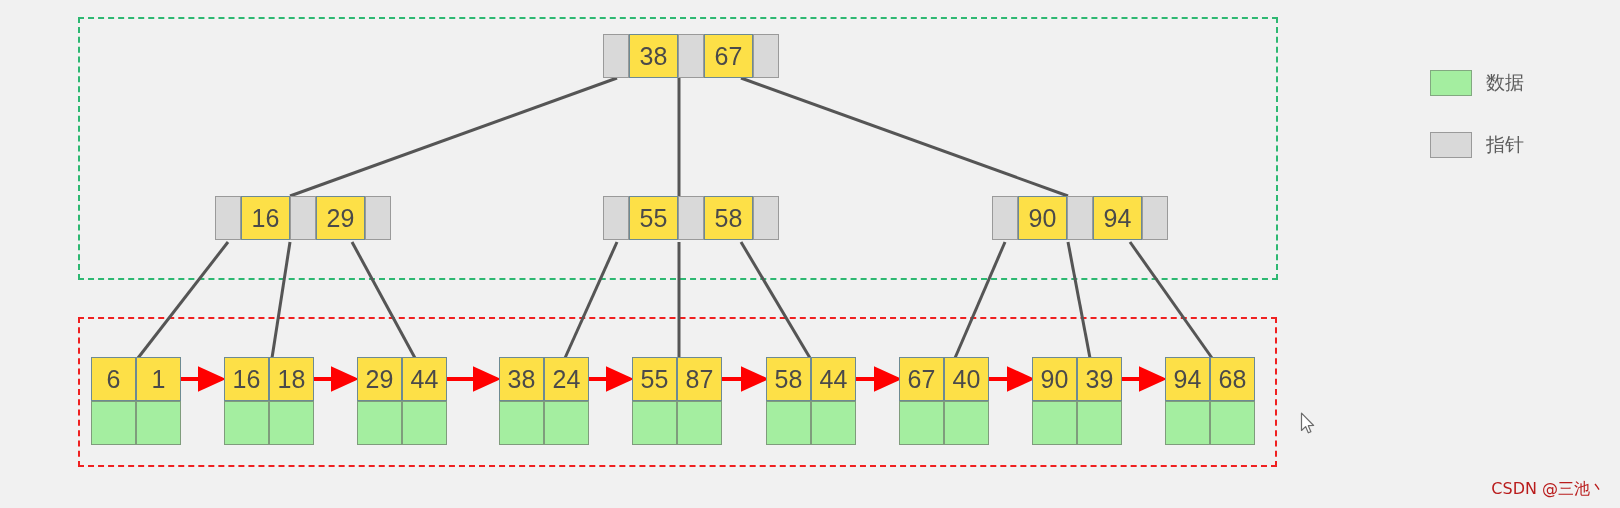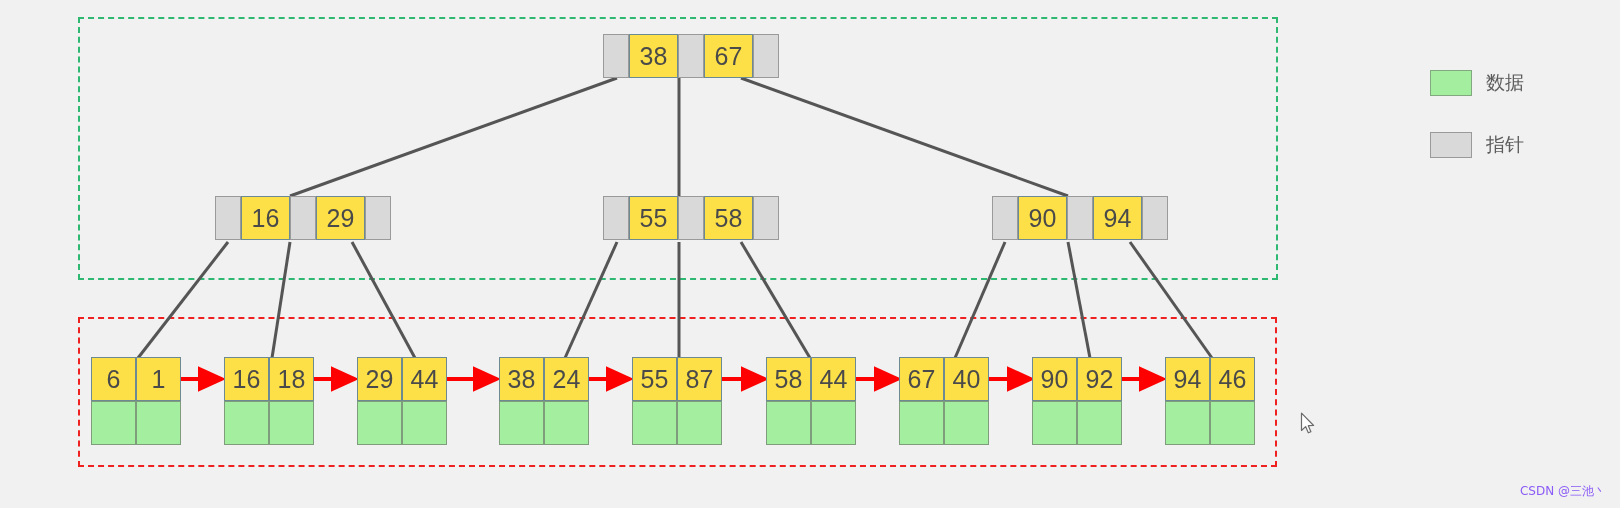--- a/index.html
+++ b/index.html
@@ -112,22 +112,22 @@
     font-size: 19px;
     color: #5c5c5c;
     font-family: "DejaVu Sans", sans-serif;
     white-space: nowrap;
   }
   
   .watermark {
     position: absolute;
     right: 14px;
     bottom: 8px;
-    font-size: 12px;
-    color: #8b5cf6;
+    font-size: 16px;
+    color: #b91c1c;
     font-family: "DejaVu Sans", sans-serif;
     white-space: nowrap;
   }
   
   .cursor {
     position: absolute;
     left: 1300px;
     top: 412px;
     width: 18px;
     height: 24px;
@@ -282,32 +282,32 @@
     </div>
     <div class="row">
       <div class="cell val"></div>
       <div class="cell val"></div>
     </div>
   </div>
 
   <div class="node leaf" style="left:1032px; top:357px;">
     <div class="row">
       <div class="cell key">90</div>
-      <div class="cell key">92</div>
+      <div class="cell key">39</div>
     </div>
     <div class="row">
       <div class="cell val"></div>
       <div class="cell val"></div>
     </div>
   </div>
 
   <div class="node leaf" style="left:1165px; top:357px;">
     <div class="row">
       <div class="cell key">94</div>
-      <div class="cell key">46</div>
+      <div class="cell key">68</div>
     </div>
     <div class="row">
       <div class="cell val"></div>
       <div class="cell val"></div>
     </div>
   </div>
 
   <div class="legend">
     <div class="legend-row">
       <div class="legend-swatch data"></div>

